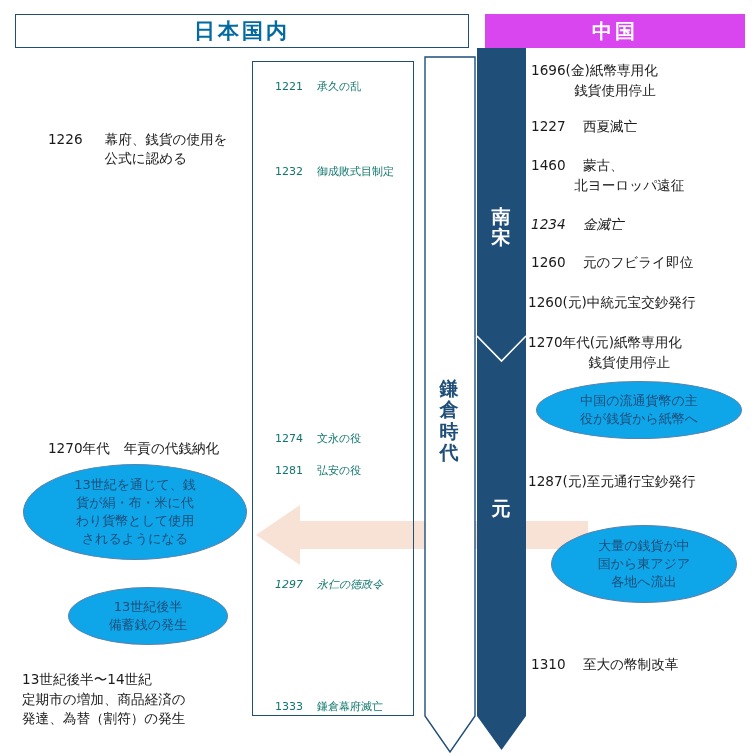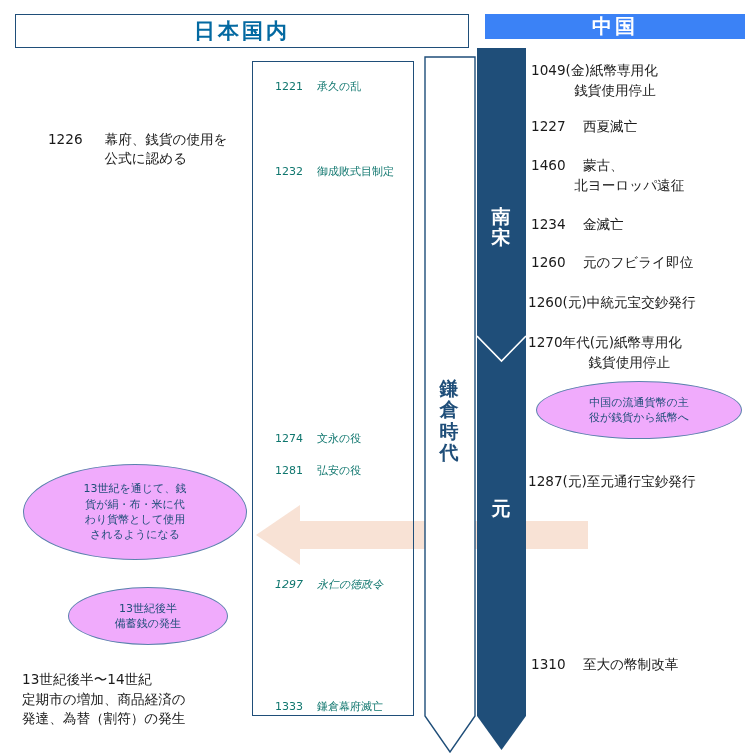--- a/index.html
+++ b/index.html
@@ -23,22 +23,22 @@
   }
   .hdr-jp{
     left:15px;top:14px;width:454px;height:34px;
     border:1.6px solid #1f4e79;
     background:#ffffff;
     color:#0369a1;
     font-size:21px;
     box-sizing:border-box;
   }
   .hdr-cn{
-    left:485px;top:14px;width:260px;height:25px;
-    background:#3b82f6;
+    left:485px;top:14px;width:260px;height:34px;
+    background:#d946ef;
     color:#ffffff;
     font-size:20px;
     box-sizing:border-box;
   }
 
   
   .left-col{position:absolute;left:0;top:56px;width:252px;height:700px;}
   .evt{
     position:absolute;
     font-size:13.6px;
@@ -100,24 +100,24 @@
   .r-evt{
     position:absolute;
     font-size:13.6px;line-height:1.45;white-space:pre;color:#1a1a1a;
   }
 
   
   .ellipse{
     position:absolute;
     display:flex;align-items:center;justify-content:center;
     border:1.2px solid #5a82ad;
-    background:#f0abfc;
+    background:#0ea5e9;
     border-radius:50%;
     color:#1f4e79;
-    font-size:11px;line-height:1.4;
+    font-size:13px;line-height:1.4;
     text-align:center;
     box-sizing:border-box;
     white-space:pre-line;
   }
 
   
   .arrow-layer{position:absolute;left:0;top:0;width:756px;height:756px;pointer-events:none;}
 </style>
 </head>
 <body>
@@ -139,20 +139,23 @@
   <div class="hdr hdr-cn">中国</div>
 
   <div class="left-col">
     <div class="evt" style="left:22px;top:54px;">
       <span class="yr">1226</span><span style="display:inline-block;width:22px;"></span><span style="display:inline-block;vertical-align:top;">幕府、銭貨の使用を
 公式に認める</span>
     </div>
 
 
 
+    <div class="evt" style="left:22px;top:363px;">
+      <span class="yr">1270年代</span><span style="display:inline-block;width:14px;"></span><span>年貢の代銭納化</span>
+    </div>
 
     <div class="evt" style="left:22px;top:614px;">13世紀後半〜14世紀
 定期市の増加、商品経済の
 発達、為替（割符）の発生</div>
   </div>
 
   <div class="ellipse" style="left:23px;top:464px;width:224px;height:96px;">13世紀を通じて、銭
 貨が絹・布・米に代
 わり貨幣として使用
 されるようになる</div>
@@ -201,31 +204,34 @@
     <div class="lbl lbl-nansong">
       <span>南</span>
       <span>宋</span>
     </div>
     <div class="lbl lbl-yuan">
       <span>元</span>
     </div>
   </div>
 
   <div class="right-col">
-    <div class="r-evt" style="left:5px;top:13px;">1049(金)紙幣専用化
+    <div class="r-evt" style="left:5px;top:13px;">1696(金)紙幣専用化
           銭貨使用停止</div>
     <div class="r-evt" style="left:5px;top:69px;">1227    西夏滅亡</div>
     <div class="r-evt" style="left:5px;top:108px;">1460    蒙古、
           北ヨーロッパ遠征</div>
-    <div class="r-evt" style="left:5px;top:167px;">1234    金滅亡</div>
+    <div class="r-evt" style="left:5px;top:167px;font-style:italic;">1234    金滅亡</div>
     <div class="r-evt" style="left:5px;top:205px;">1260    元のフビライ即位</div>
     <div class="r-evt" style="left:2px;top:245px;">1260(元)中統元宝交鈔発行</div>
     <div class="r-evt" style="left:2px;top:285px;">1270年代(元)紙幣専用化
               銭貨使用停止</div>
     <div class="r-evt" style="left:2px;top:424px;">1287(元)至元通行宝鈔発行</div>
     <div class="r-evt" style="left:5px;top:607px;">1310    至大の幣制改革</div>
   </div>
 
   <div class="ellipse" style="left:536px;top:381px;width:206px;height:58px;">中国の流通貨幣の主
 役が銭貨から紙幣へ</div>
 
+  <div class="ellipse" style="left:551px;top:525px;width:186px;height:78px;">大量の銭貨が中
+国から東アジア
+各地へ流出</div>
 
 </div>
 
 </body></html>

